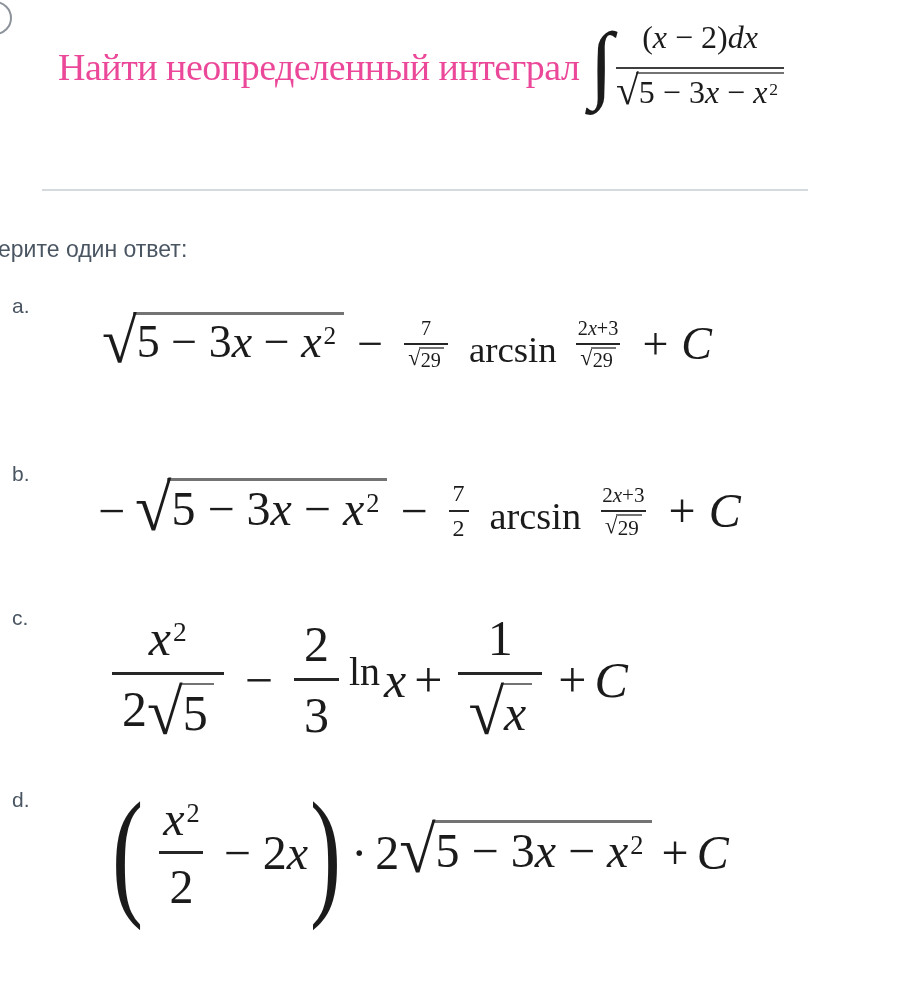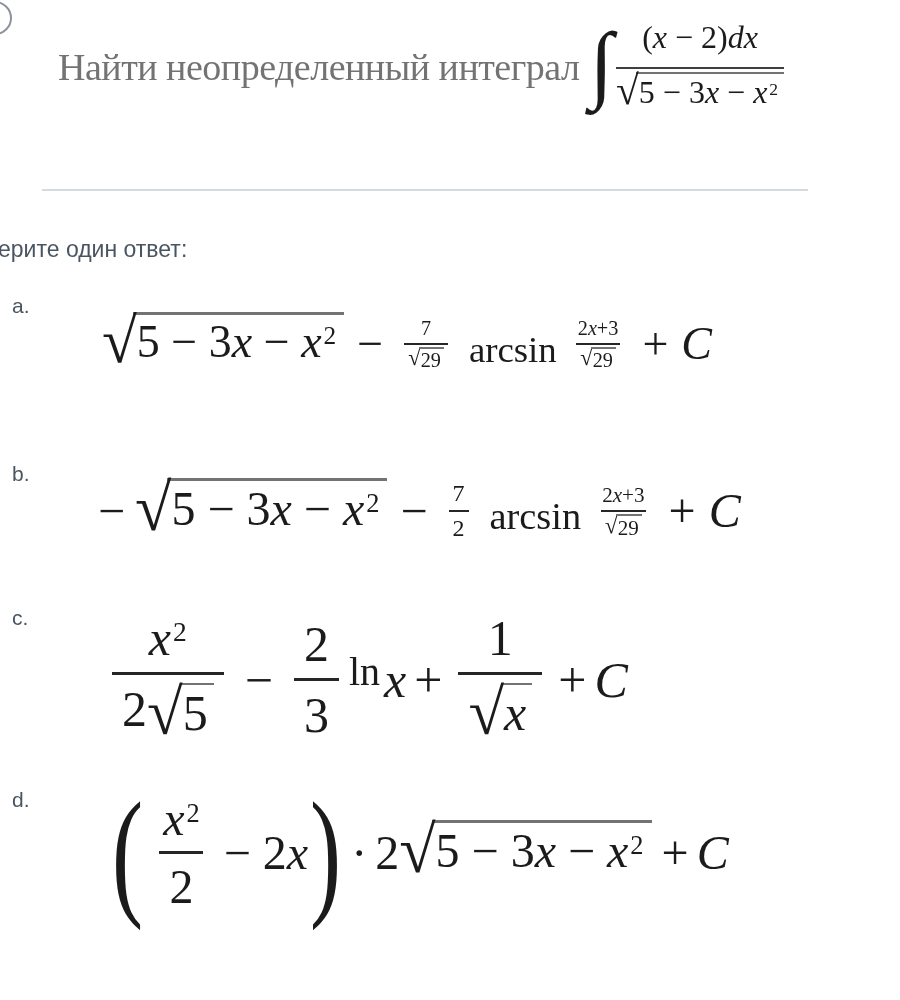--- a/index.html
+++ b/index.html
@@ -40,21 +40,21 @@
   .dfrac{display:inline-flex;flex-direction:column;align-items:center;margin:0 8px;line-height:1.05;}
   .dfrac .dnum{padding:0 10px 7px;text-align:right;}
   .dfrac .dden{border-top:3px solid #262626;padding:8px 10px 0;display:inline-flex;align-items:flex-start;}
 
   .bigparen{font-size:2.7em;font-weight:400;line-height:0.85;display:inline-block;
             transform:scale(0.72,1.1);margin:0 -4px;}
   .cdot{margin:0 8px;}
 
   
   .q-row{position:absolute;top:14px;left:58px;height:106px;display:flex;align-items:center;}
-  .q-text{font-family:"Liberation Serif","DejaVu Serif",serif;font-size:38px;color:#737373;
+  .q-text{font-family:"Liberation Serif","DejaVu Serif",serif;font-size:38px;color:#ec4899;
           letter-spacing:-0.5px;margin-right:10px;}
   .int-sign{font-size:86px;line-height:0.85;margin-right:3px;transform:translateY(-3px);}
   .int-frac{display:inline-flex;flex-direction:column;align-items:center;font-size:32px;line-height:1.1;}
   .int-num{padding:0 8px 12px;}
   .int-den{border-top:2.5px solid #3f3f3f;padding-top:3px;display:inline-flex;}
 
   
   .divider{position:absolute;top:189px;left:42px;width:766px;height:2px;background:#d5dade;}
   .instruction{position:absolute;top:236px;left:-2px;font-size:23px;color:#4a5562;}
 

